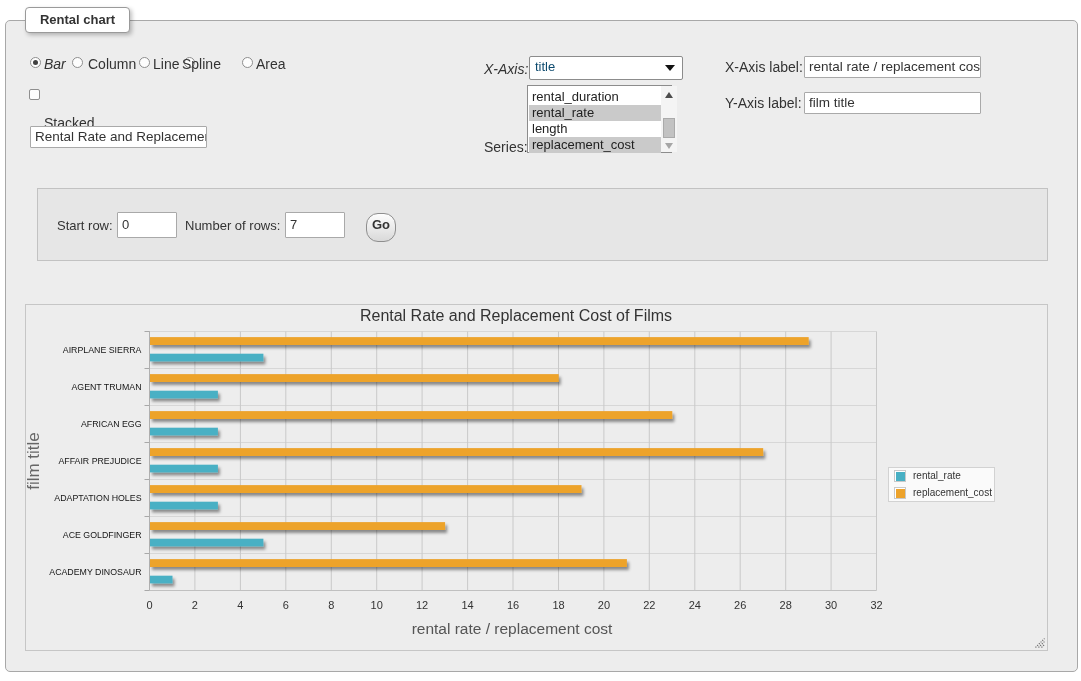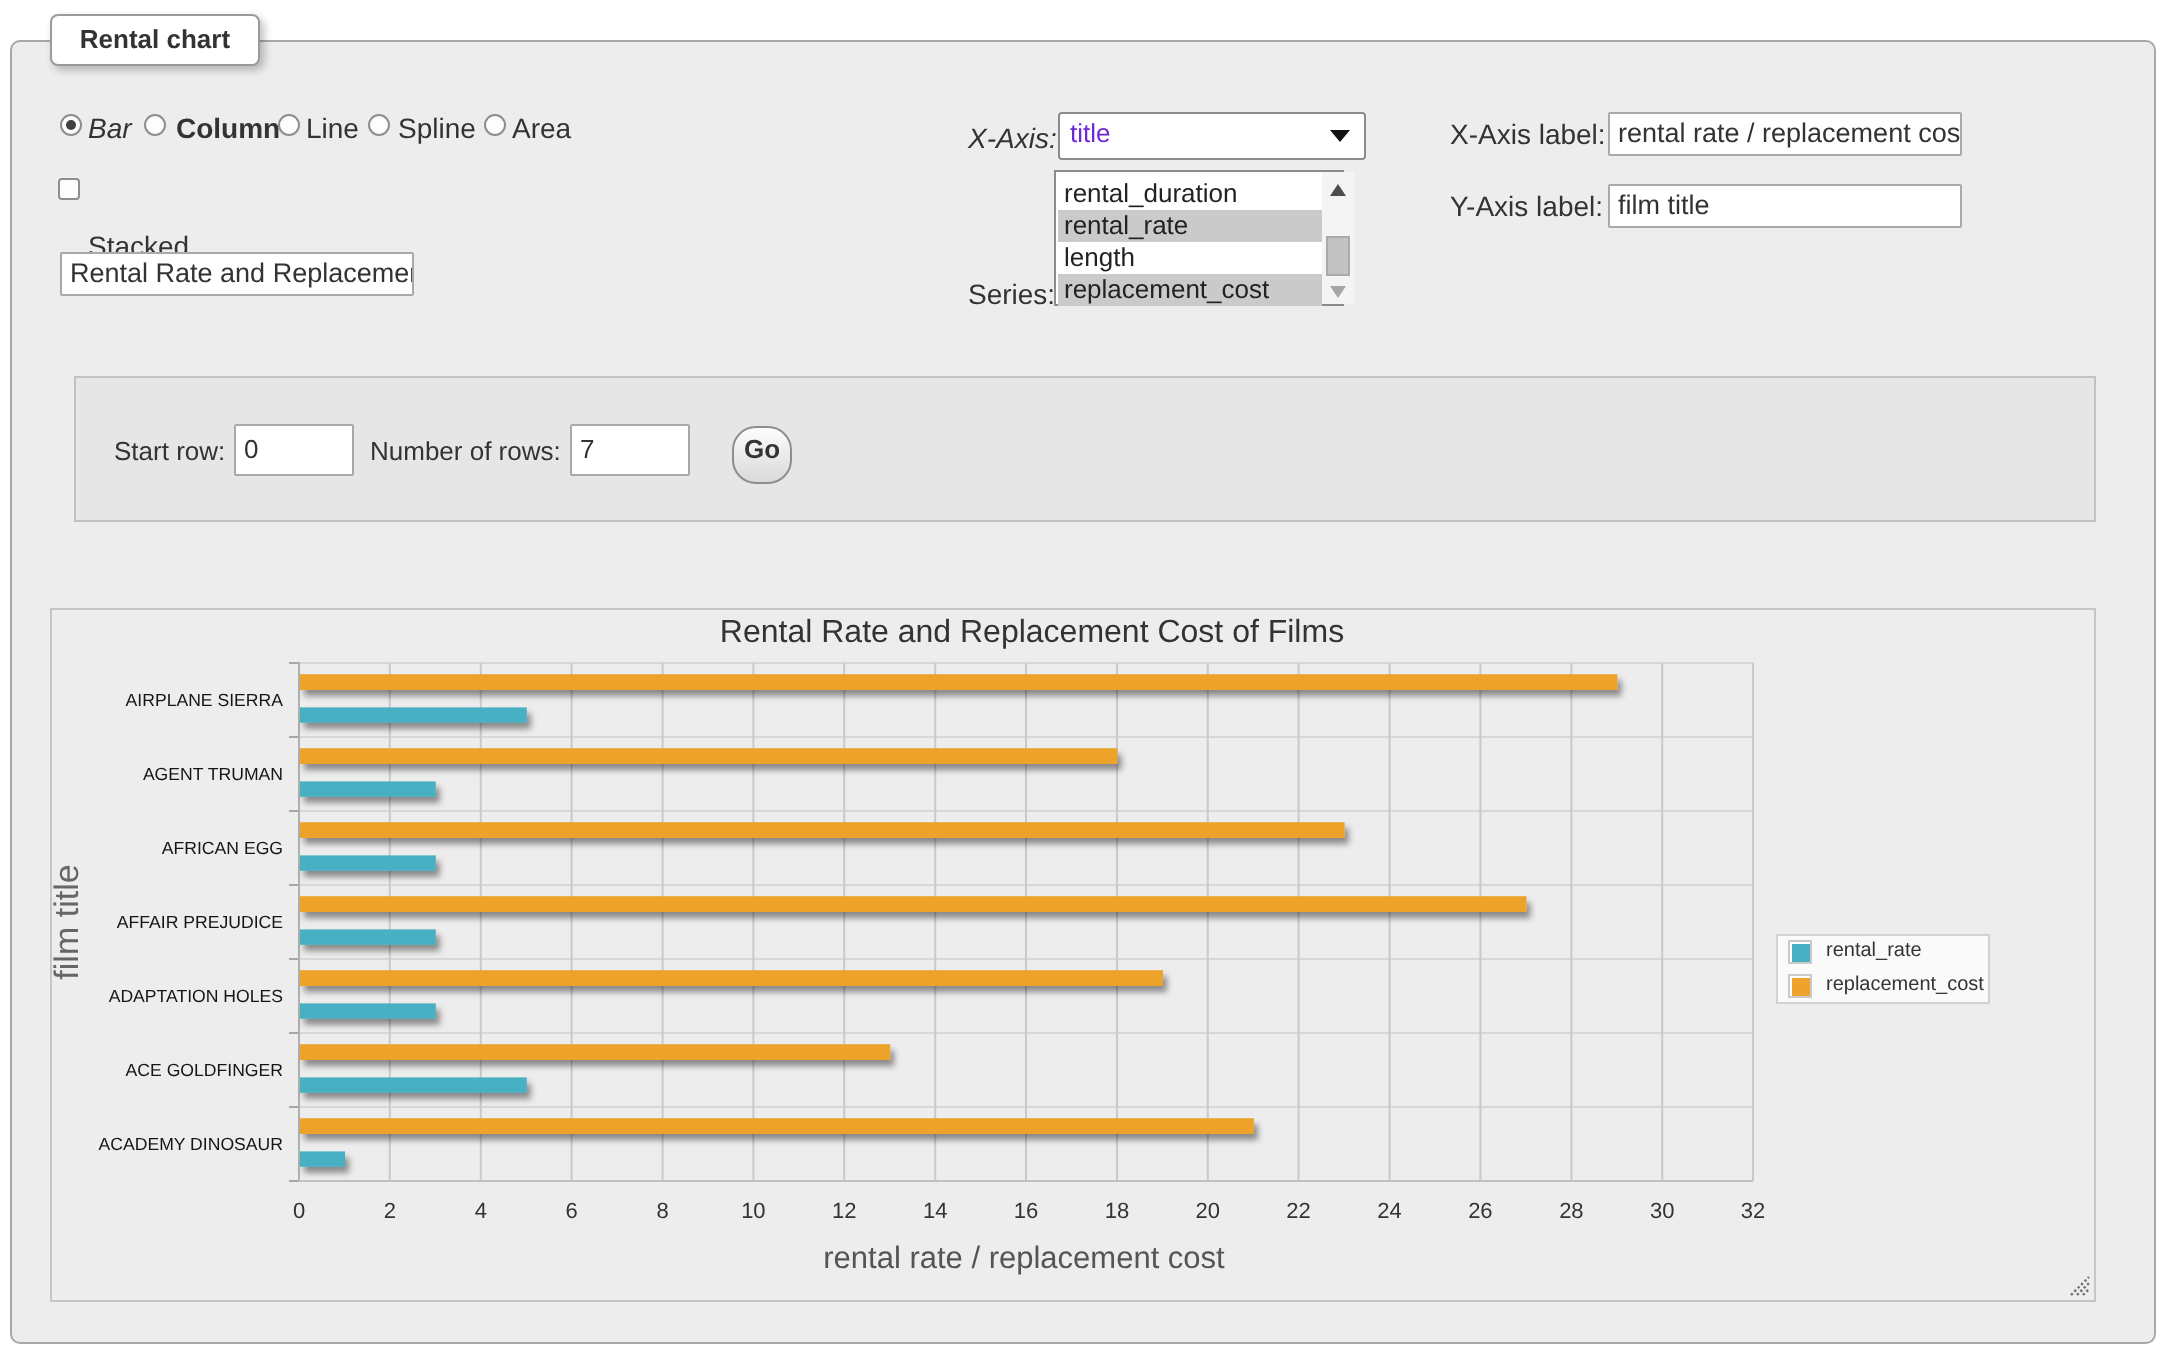--- a/index.html
+++ b/index.html
@@ -24,36 +24,36 @@
 .legtext{font-size:10px;color:#333;white-space:nowrap;}
 </style>
 </head>
 <body>
 <div class="abs fs"></div>
 <div class="abs legendbox">Rental chart</div>
 
 <div class="abs radio sel" style="left:30px;top:57px;"></div>
 <div class="abs lbl" style="left:44px;top:55.5px;font-style:italic;">Bar</div>
 <div class="abs radio" style="left:72px;top:57px;"></div>
-<div class="abs lbl" style="left:88px;top:55.5px;font-weight:bold;">Column</div>
+<div class="abs lbl" style="left:88px;top:55.5px;">Column</div>
 <div class="abs radio" style="left:139px;top:57px;"></div>
 <div class="abs lbl" style="left:153px;top:55.5px;">Line</div>
 <div class="abs radio" style="left:184px;top:57px;"></div>
-<div class="abs lbl" style="left:199px;top:55.5px;">Spline</div>
+<div class="abs lbl" style="left:182px;top:55.5px;">Spline</div>
 <div class="abs radio" style="left:242px;top:57px;"></div>
 <div class="abs lbl" style="left:256px;top:55.5px;">Area</div>
 
 <div class="abs checkbox" style="left:29px;top:89px;"></div>
 <div class="abs lbl" style="left:44px;top:80px;margin-top:35px;">Stacked</div>
 
 <div class="abs tinput" style="left:30px;top:126px;width:177px;height:22px;line-height:20px;">Rental Rate and Replacement Cost of Films</div>
 
 <div class="abs lbl" style="left:484px;top:61px;font-style:italic;">X-Axis:</div>
 <div class="abs selbox"></div>
-<div class="abs" style="left:535px;top:59px;font-size:13px;color:#6d28d9;">title</div>
+<div class="abs" style="left:535px;top:59px;font-size:13px;color:#0c4a6e;">title</div>
 <div class="abs" style="left:665px;top:64.5px;width:0;height:0;border-left:5px solid transparent;border-right:5px solid transparent;border-top:6.5px solid #111;"></div>
 
 <div class="abs lbl" style="left:484px;top:139px;">Series:</div>
 <div class="abs listbox">
   <div class="abs litem" style="top:3px;">rental_duration</div>
   <div class="abs litem sel" style="top:19px;">rental_rate</div>
   <div class="abs litem" style="top:35px;">length</div>
   <div class="abs litem sel" style="top:51px;">replacement_cost</div>
 
   <div class="abs" style="left:133px;top:0;width:16px;height:66px;background:#f4f4f4;"></div>

